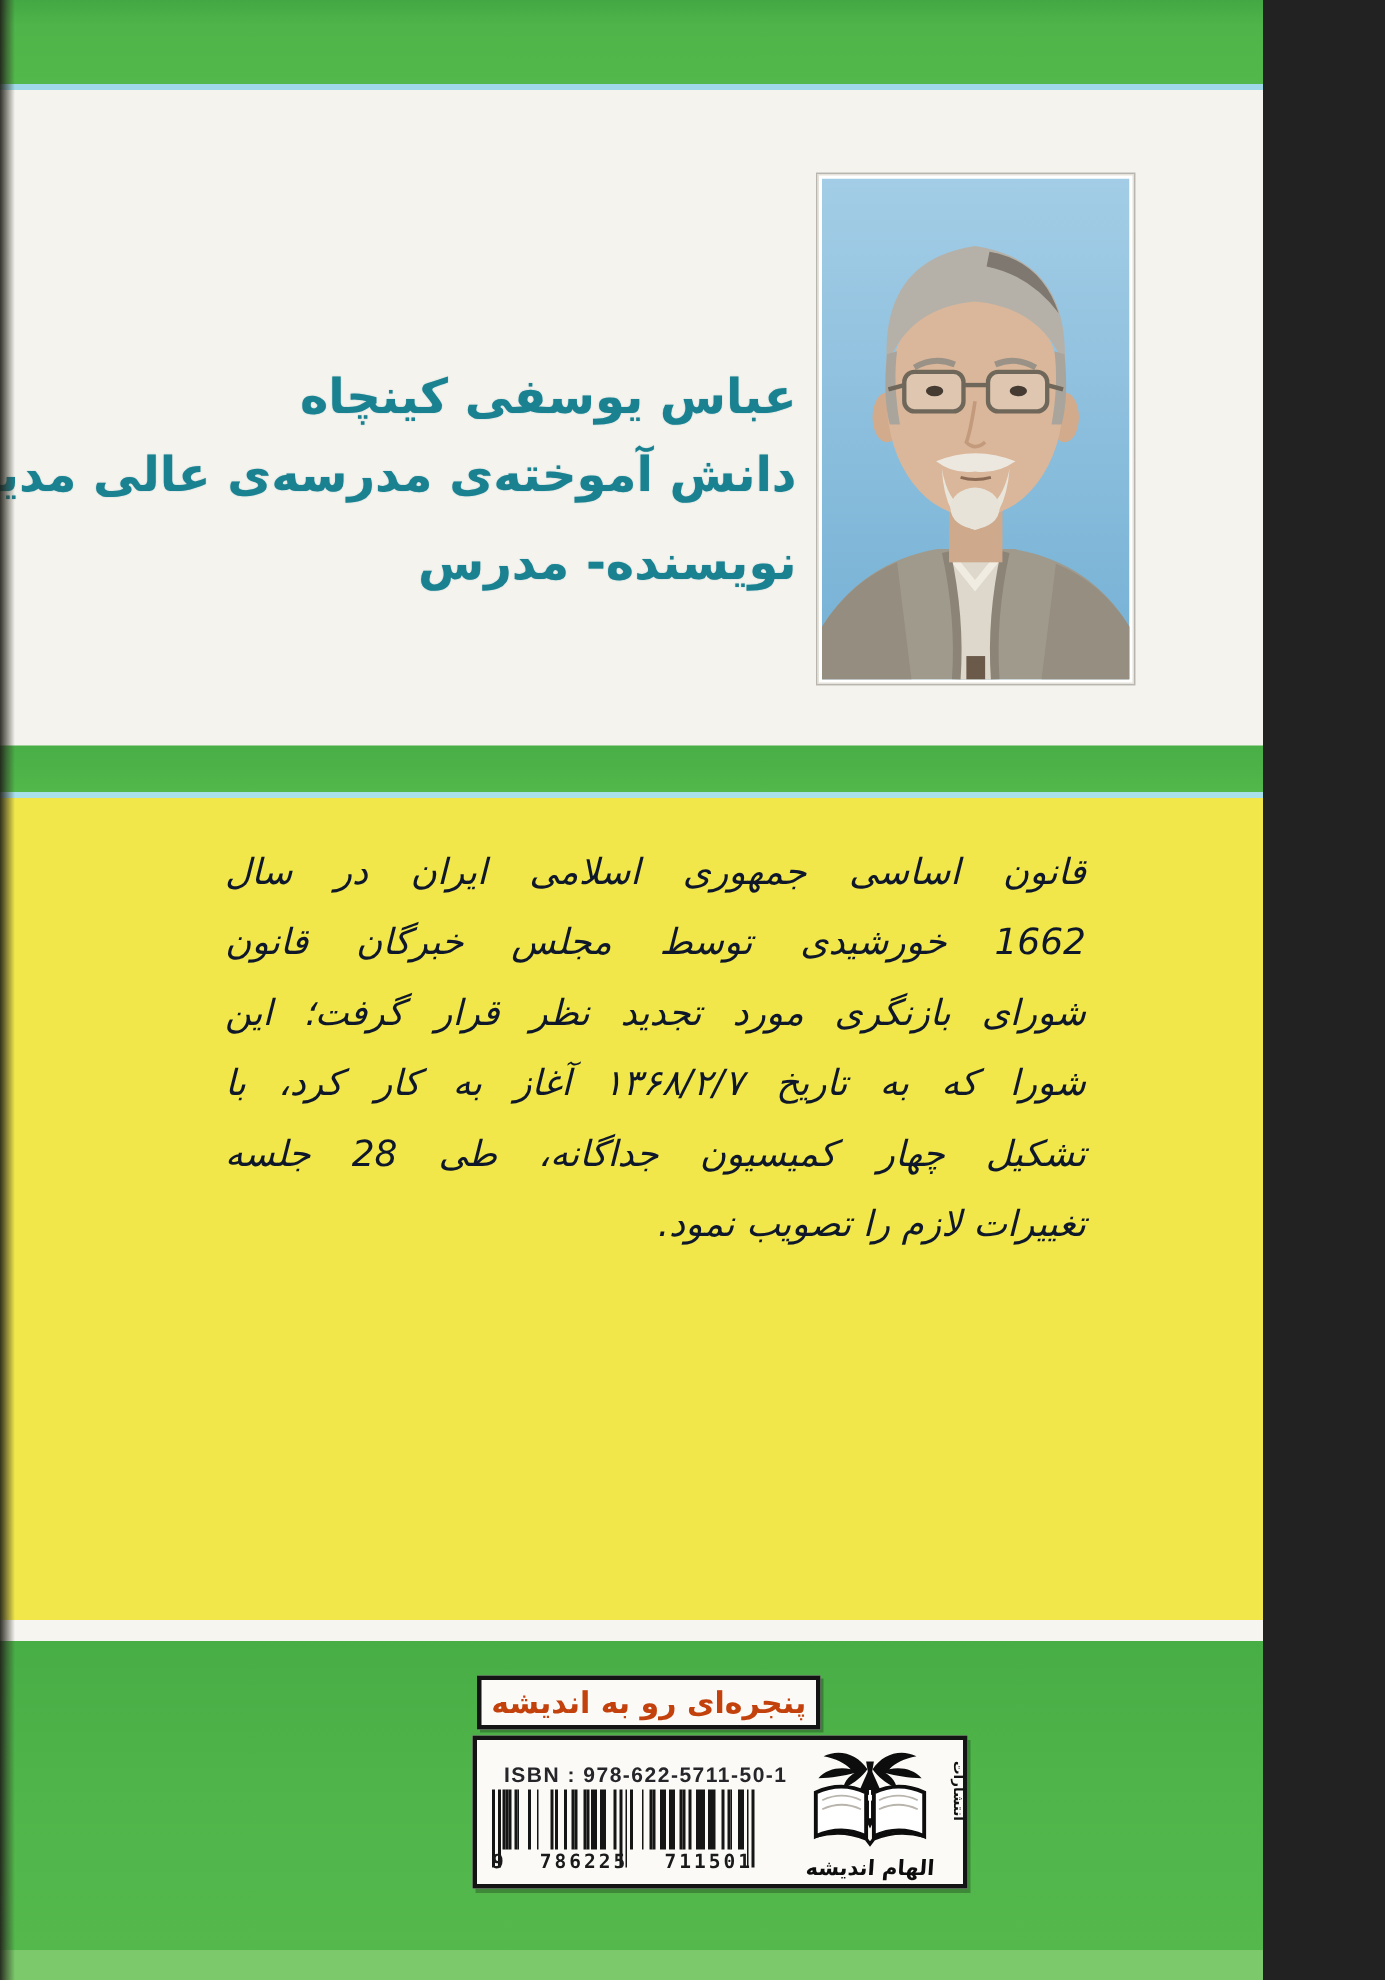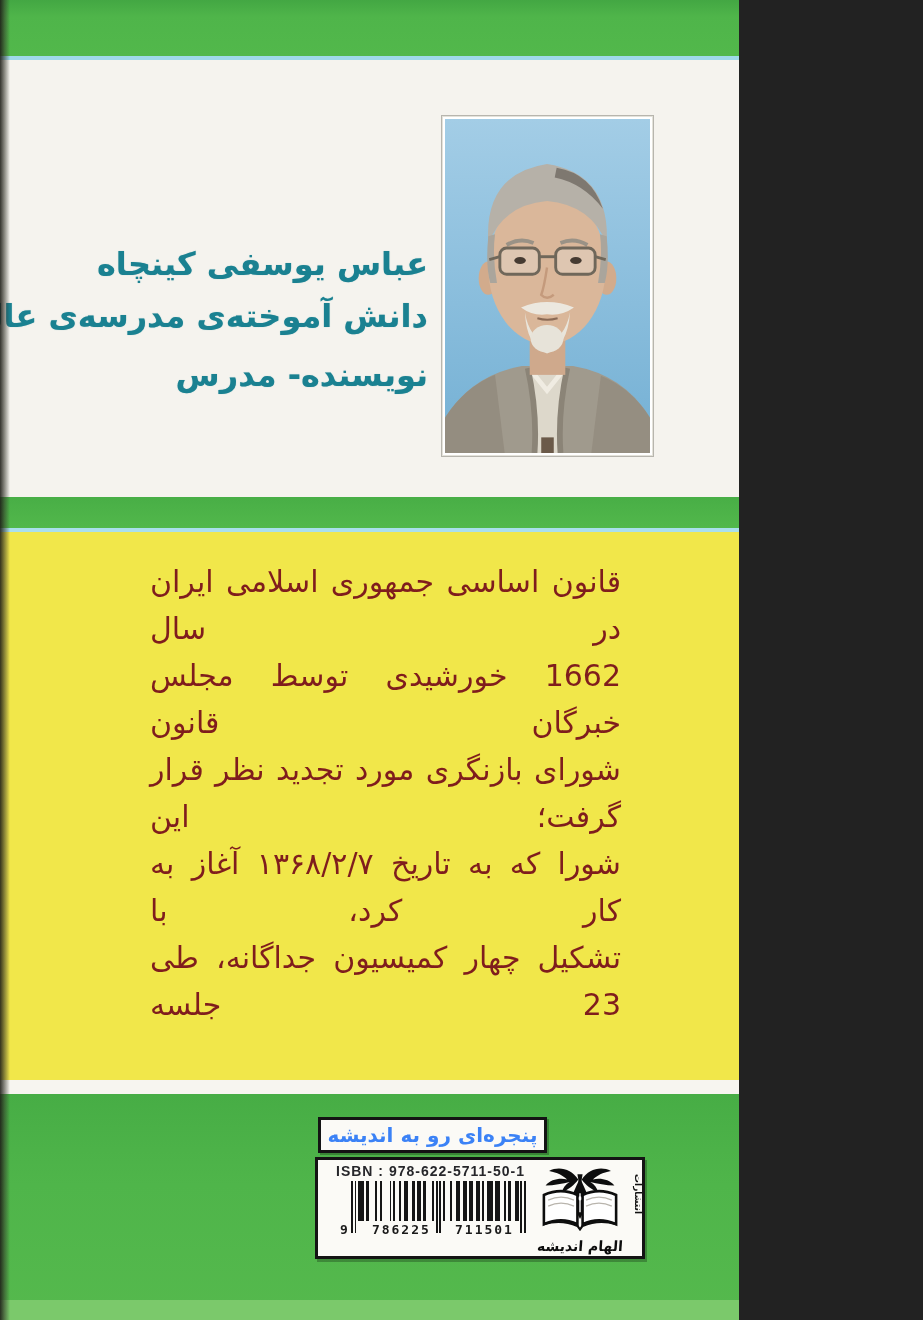--- a/index.html
+++ b/index.html
@@ -1,18 +1,18 @@
 <!DOCTYPE html>
 <html lang="fa"><head>
 <meta charset="utf-8">
 <style>
   html,body{margin:0;padding:0;background:#222;}
   .page{
     position:relative;
-    width:739px;height:1320px;
+    width:842px;height:1320px;
     overflow:hidden;
     background:#f5f3ee;
     font-family:"DejaVu Sans",sans-serif;
   }
   
   .band{position:relative;width:100%;}
   .top-green{height:56px;background:linear-gradient(180deg,#43a743 0%,#4fb54a 30%,#52b84b 100%);border-bottom:4px solid #9fd9e9;}
   .white-band{height:437px;background:#f5f3ee;}
   .mid-green{height:31px;background:linear-gradient(180deg,#48ae46,#52b84b);border-bottom:4px solid #aadfec;}
   .yellow-band{height:548px;background:#f1e74a;}
@@ -35,43 +35,44 @@
     position:absolute;top:55px;right:85px;margin:0;
     width:213px;height:342px;
     background:#fff;border:1px solid #b7b5ae;
     box-shadow:0 0 0 1px #e4e2da inset;
     padding:3px;box-sizing:border-box;
   }
   .photo svg{display:block;width:100%;height:100%;}
   
   .synopsis{
     padding:26px 118px 0 150px;
-    color:#7f1d1d;
-    font-size:30px;line-height:47px;
+    color:#0f172a;
+    font-size:24px;line-height:47px;
     font-weight:500;
+    font-style:italic;
   }
   .syn-line{text-align:justify;text-align-last:justify;}
   .syn-line.end{text-align-last:right;}
   
   .slogan-box{
     position:absolute;left:318px;top:23px;
     width:229px;height:36px;box-sizing:border-box;
     background:#fbfaf6;border:3px solid #141414;
     display:flex;align-items:center;justify-content:center;
-    font-size:20px;font-weight:bold;color:#3b82f6;
+    font-size:20px;font-weight:bold;color:#c2410c;
     box-shadow:2px 2px 0 rgba(0,0,0,.25);
   }
   .isbn-box{
     position:absolute;left:315px;top:63px;
     width:330px;height:102px;box-sizing:border-box;
     background:#fbfaf6;border:3px solid #141414;
     display:flex;
     box-shadow:2px 3px 0 rgba(0,0,0,.25);
   }
-  .isbn-left{flex:1;padding:3px 2px 2px 10px;display:flex;flex-direction:column;align-items:flex-end;}
+  .isbn-left{flex:1;padding:15px 2px 2px 10px;display:flex;flex-direction:column;align-items:flex-start;}
   .isbn-text{
     font-family:"Liberation Sans",sans-serif;
     font-size:14px;font-weight:bold;color:#26262a;
     letter-spacing:1px;align-self:flex-start;margin-left:8px;
   }
   .barcode{display:flex;align-items:flex-start;height:54px;margin-top:2px;}
   .bar-module{width:1.85px;height:40px;}
   .bar-ink{background:#151515;}
   .bar-guard{height:52px;}
   .barcode-digits{
@@ -165,21 +166,22 @@
   </section>
 
   <section class="band mid-green"></section>
 
   <section class="band yellow-band">
     <div class="synopsis" dir="rtl">
       <div class="syn-line">قانون اساسی جمهوری اسلامی ایران در سال</div>
       <div class="syn-line">1662 خورشیدی توسط مجلس خبرگان قانون</div>
       <div class="syn-line">شورای بازنگری مورد تجدید نظر قرار گرفت؛ این</div>
       <div class="syn-line">شورا که به تاریخ ۱۳۶۸/۲/۷ آغاز به کار کرد، با</div>
-      <div class="syn-line">تشکیل چهار کمیسیون جداگانه، طی 23 جلسه</div>
+      <div class="syn-line">تشکیل چهار کمیسیون جداگانه، طی 28 جلسه</div>
+      <div class="syn-line end">تغییرات لازم را تصویب نمود.</div>
     </div>
   </section>
 
   <div class="white-strip"></div>
 
   <section class="band bottom-green">
     <div class="slogan-box" dir="rtl">
       <span>پنجره‌ای رو به اندیشه</span>
     </div>
 

